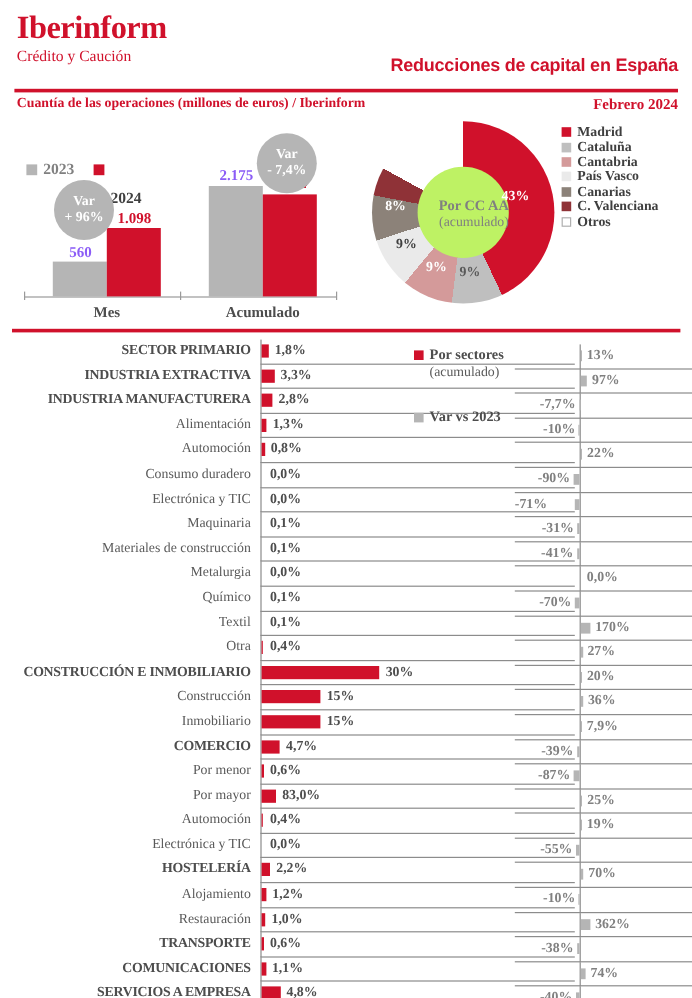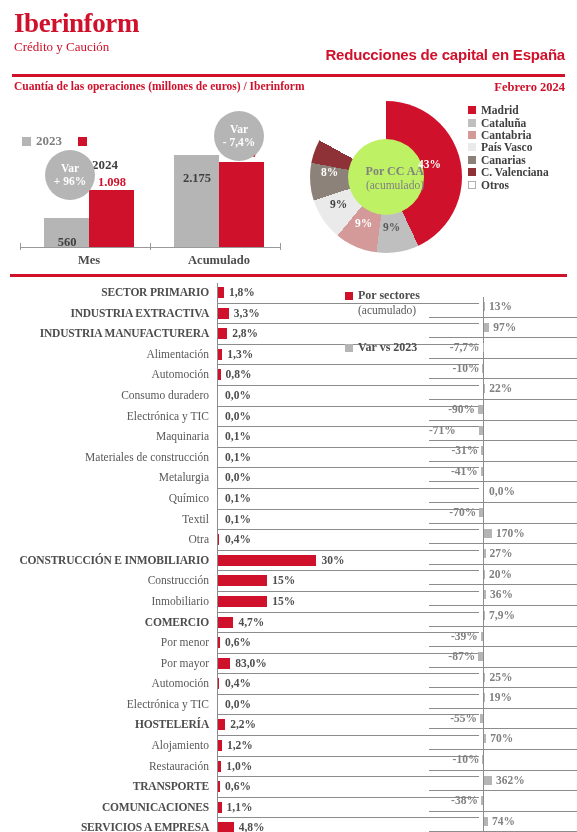--- a/index.html
+++ b/index.html
@@ -70,21 +70,21 @@
   .bc-tick { position:absolute; width:1px; height:7px; background:#9a9a9a; top:118px; }
 
   .bar { position:absolute; bottom:3px; }
   .bar.g { background:#b5b5b5; }
   .bar.r { background:#d0112b; }
 
   .bar-val {
     position:absolute; font-family:"Liberation Serif", serif;
     font-weight:bold; font-size:12.5px; text-align:center;
   }
-  .bar-val.g { color:#404040;margin-top:32px; }
+  .bar-val.g { color:#8b5cf6; }
   .bar-val.r { color:#d0112b; }
 
   .cat-label {
     position:absolute; top:128px;
     font-family:"Liberation Serif", serif; font-weight:bold;
     font-size:12.5px; color:#4d4d4d; text-align:center;
   }
 
   .var-bubble {
     position:absolute; border-radius:50%;
@@ -120,21 +120,21 @@
   .table { position:absolute; left:0; top:283px; width:577px; }
   .trow { position:relative; height:20.6px; }
   .tlabel {
     position:absolute; left:0; width:213px; text-align:right;
     font-family:"Liberation Serif", serif; font-size:11.5px; color:#595959;
     top:3px; padding-right:4px; white-space:nowrap;
   }
   .tlabel.bold { font-weight:bold; color:#4d4d4d; letter-spacing:-0.2px; }
 
   .cell-a { position:absolute; left:217px; width:261px; top:0; height:20.6px; }
-  .cell-b { position:absolute; left:429px; width:148px; top:14px; height:20.6px; }
+  .cell-b { position:absolute; left:429px; width:148px; top:4px; height:20.6px; }
 
   .cell-a .hline { position:absolute; left:0; right:-1px; bottom:0; height:1px; background:#8c8c8c; }
   .cell-b .hline { position:absolute; left:0; right:0; bottom:0; height:1px; background:#8c8c8c; }
   .cell-a .vaxis { position:absolute; left:0; top:0; bottom:0; width:1px; background:#8c8c8c; }
   .cell-b .vaxis { position:absolute; left:54px; top:0; bottom:0; width:1px; background:#8c8c8c; }
 
   .sbar { position:absolute; left:1px; top:4px; height:11px; background:#d0112b; }
   .sval {
     position:absolute; top:3px;
     font-family:"Liberation Serif", serif; font-weight:bold; font-size:11.5px; color:#4d4d4d;

